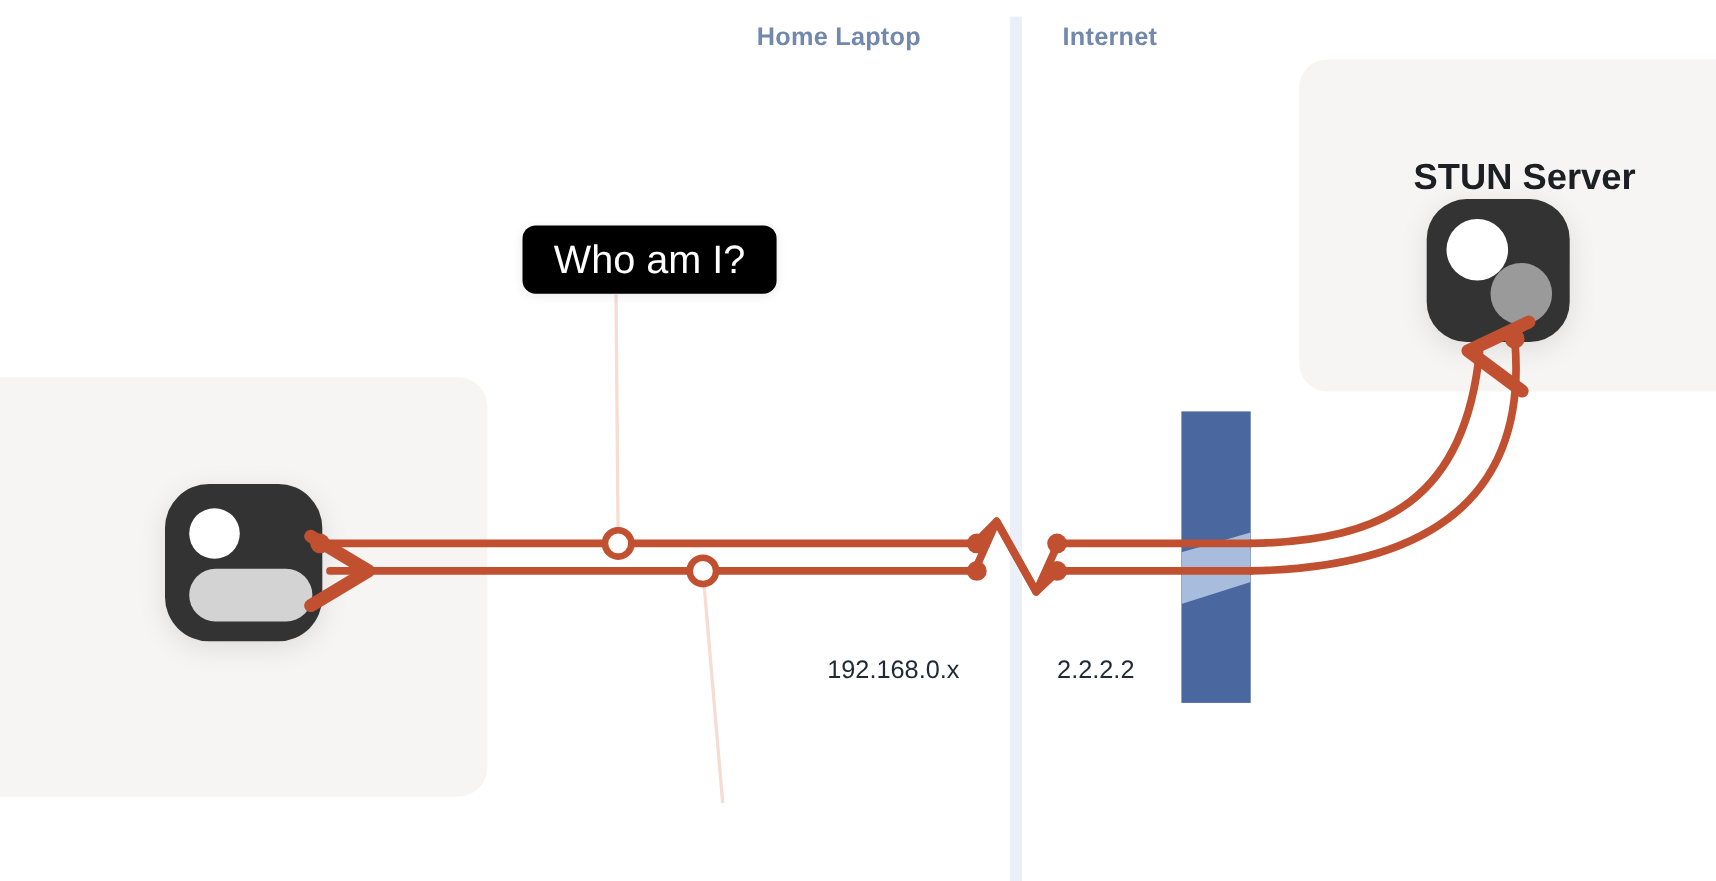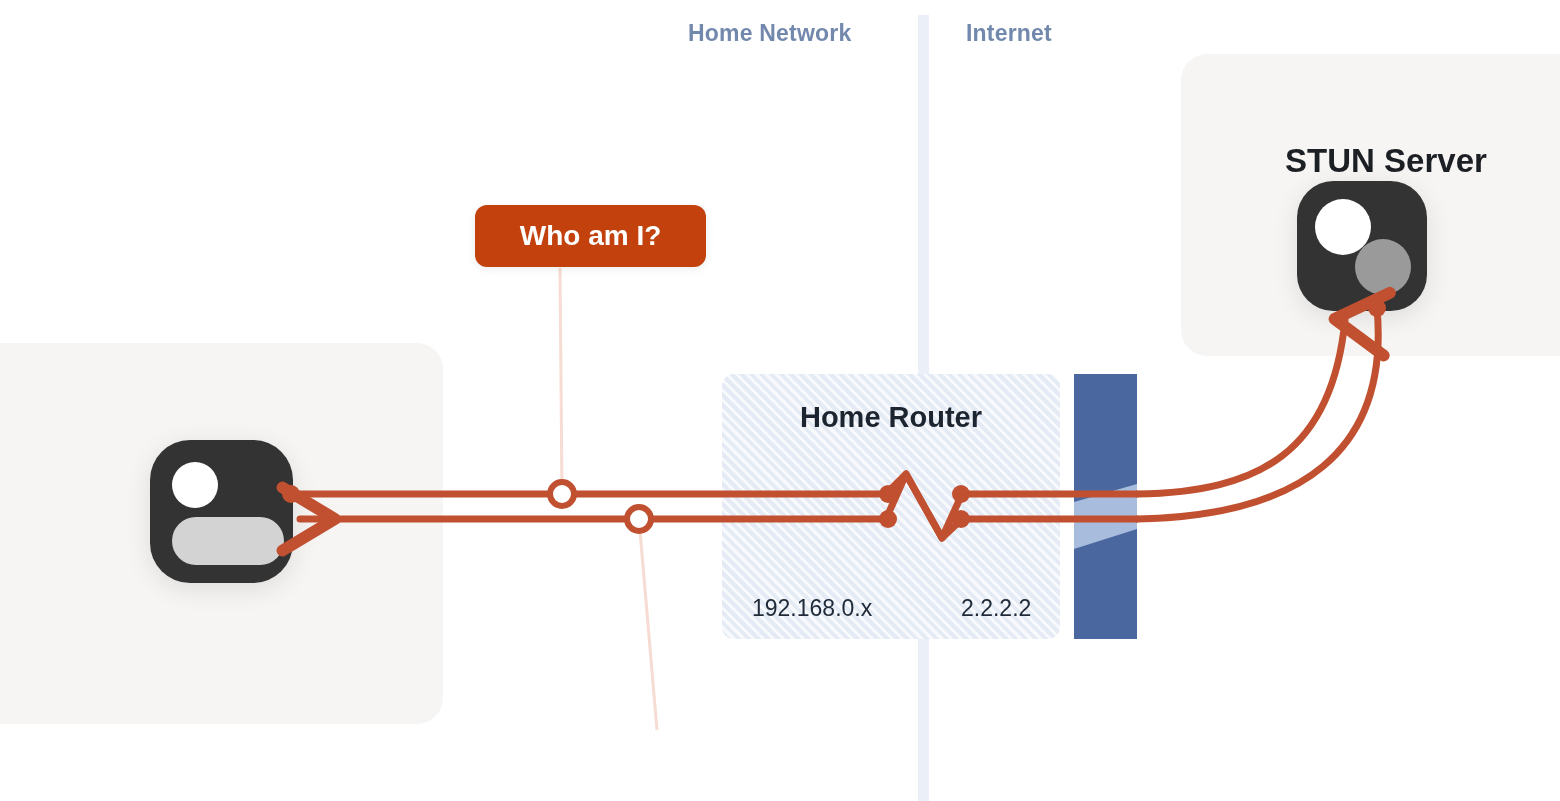--- a/index.html
+++ b/index.html
@@ -184,25 +184,25 @@
     position: absolute;
     left: 0; top: 0;
     width: 1560px; height: 801px;
     overflow: visible;
     pointer-events: none;
   }
 
   
   .callout {
     position: absolute;
-    background: #c2410c;
+    background: #000000;
     color: #ffffff;
     border-radius: 12px;
-    font-size: 28px;
-    font-weight: 700;
+    font-size: 36px;
+    font-weight: 400;
     white-space: nowrap;
     display: flex;
     align-items: center;
     justify-content: center;
     box-shadow: 0 2px 10px rgba(0,0,0,.08);
   }
   #callout-whoami {
     left: 475px; top: 205px;
     width: 231px; height: 62px;
   }
@@ -210,32 +210,29 @@
     left: 500px; top: 730px;
     width: 315px; height: 62px;
   }
 </style>
 </head>
 <body>
 
 <div id="stage">
 
   <div class="zone-divider"></div>
-  <div class="zone-label home">Home Network</div>
+  <div class="zone-label home">Home Laptop</div>
   <div class="zone-label internet">Internet</div>
 
   <div class="card" id="laptop-card"></div>
   <div class="device-icon" id="laptop-icon">
     <div class="dot-white"></div>
     <div class="bar-grey"></div>
   </div>
 
-  <div id="router-box">
-    <div class="card-title" id="router-title">Home Router</div>
-  </div>
   <div class="router-ip" id="router-ip-lan">192.168.0.x</div>
   <div class="router-ip" id="router-ip-wan">2.2.2.2</div>
 
   <div id="nat-wall">
     <svg class="pinhole" viewBox="0 0 63 265" preserveAspectRatio="none">
       <polygon points="0,128 63,110 63,155 0,175" fill="#a8bcdd"></polygon>
     </svg>
   </div>
 
   <div class="card" id="stun-card">

